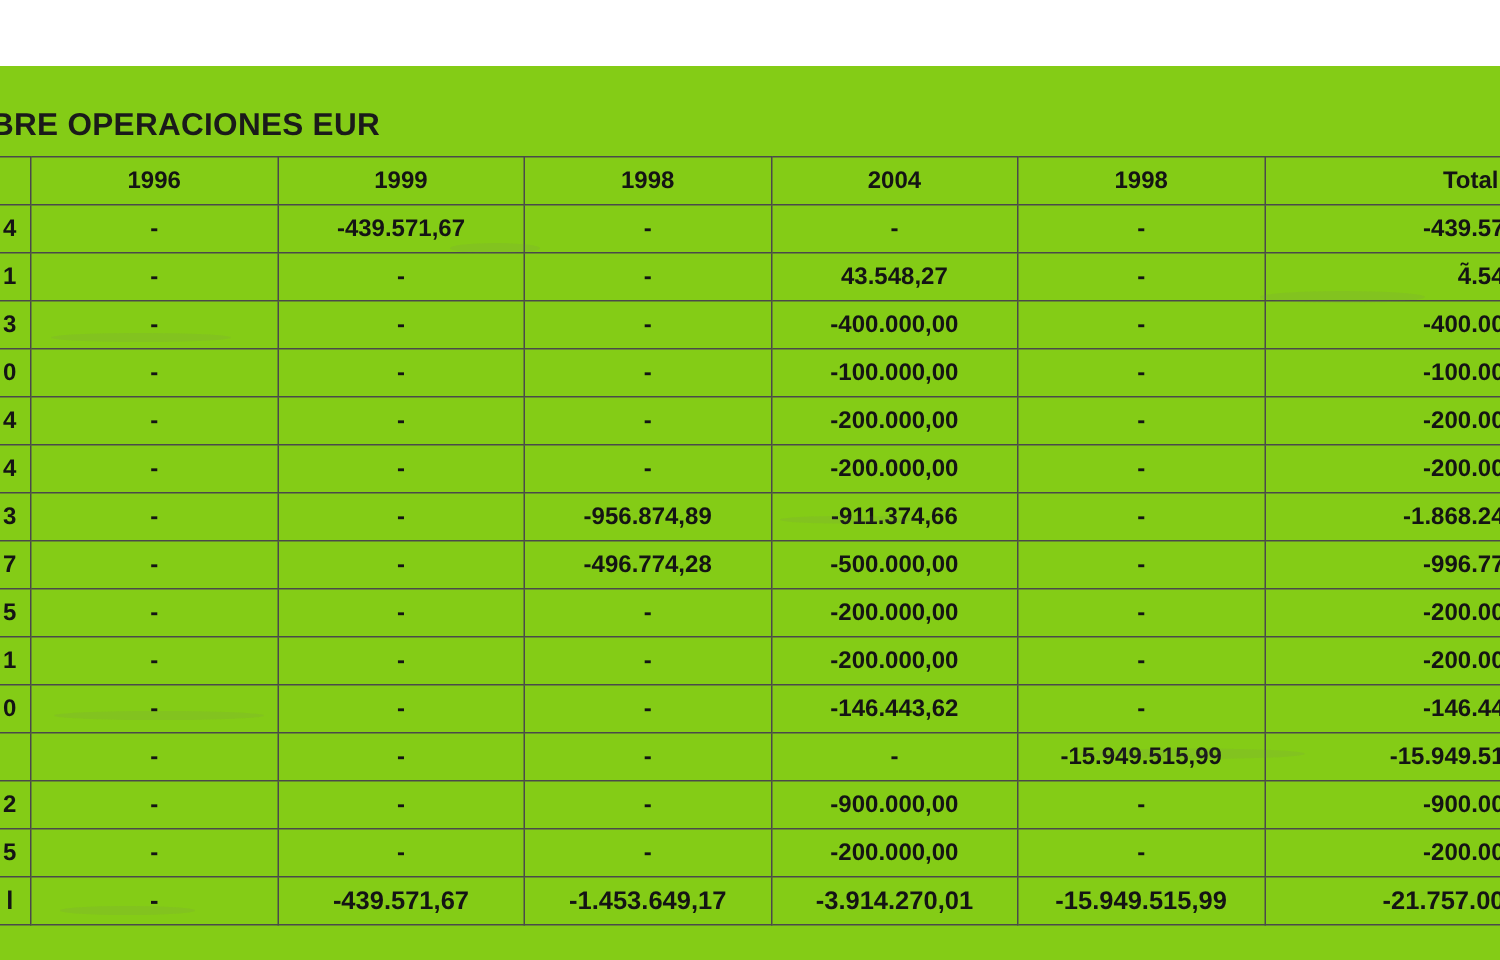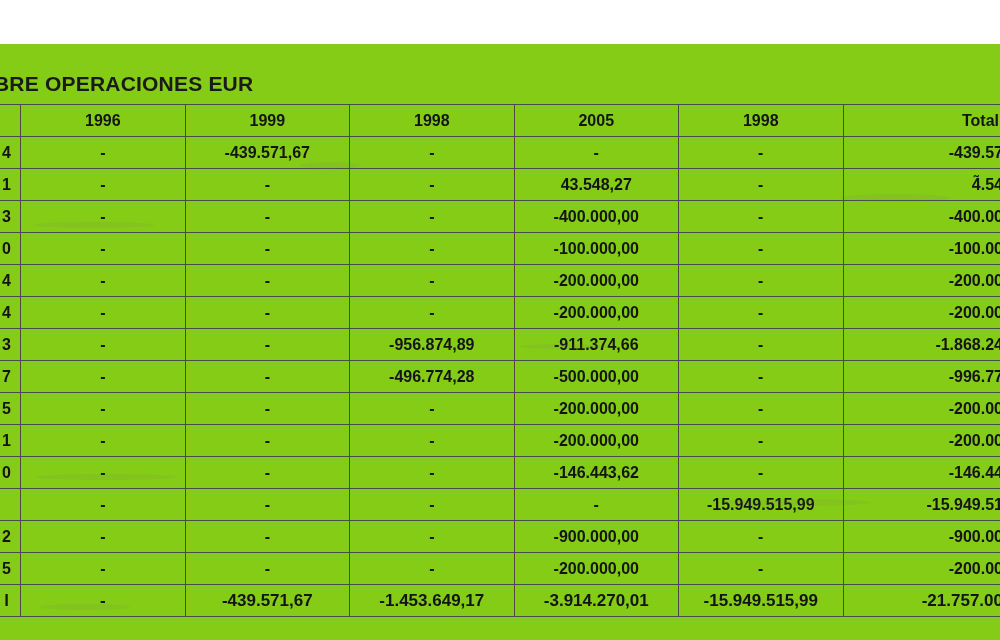--- a/index.html
+++ b/index.html
@@ -127,21 +127,21 @@
         <col class="c-year">
         <col class="c-year">
         <col class="c-total">
       </colgroup>
       <thead>
         <tr>
           <th></th>
           <th>1996</th>
           <th>1999</th>
           <th>1998</th>
-          <th>2005</th>
+          <th>2004</th>
           <th>1998</th>
           <th class="num total" style="text-align:right;padding-right:8px;">Total</th>
         </tr>
       </thead>
       <tbody>
           <tr>
             <td class="lbl">4</td>
             <td class="num dash">-</td>
             <td class="num">-439.571,67</td>
             <td class="num dash">-</td>

